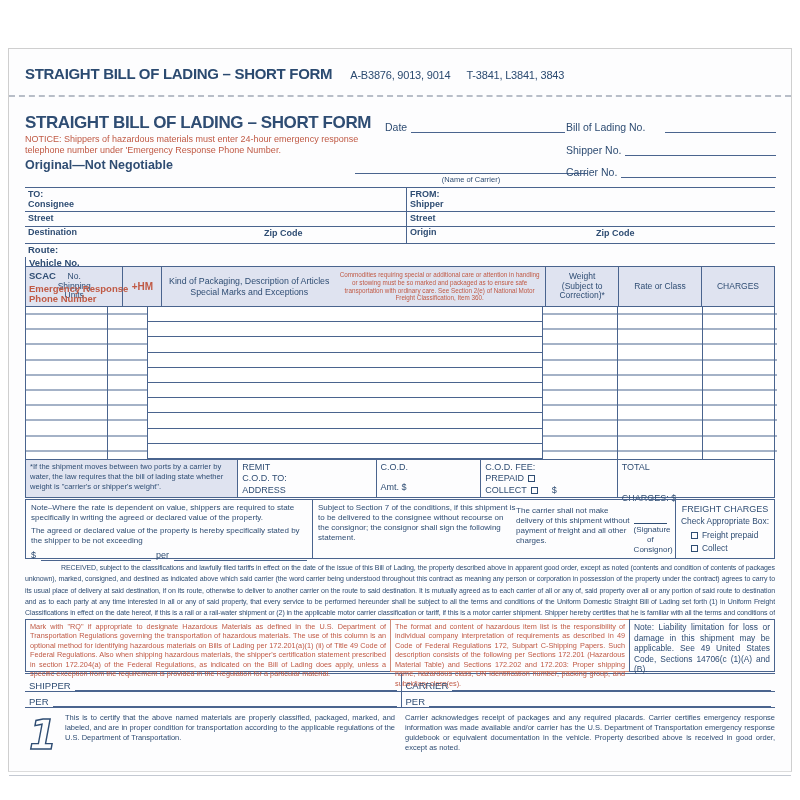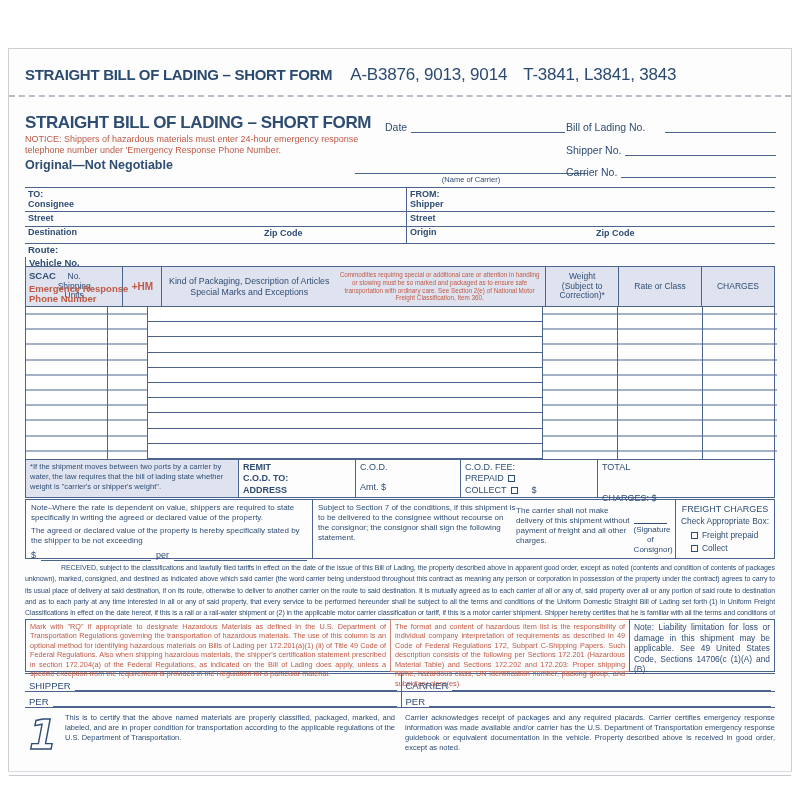--- a/index.html
+++ b/index.html
@@ -9,21 +9,21 @@
   *{margin:0;padding:0;box-sizing:border-box;}
   html,body{width:800px;height:800px;background:#ffffff;overflow:hidden;}
   body{font-family:"Liberation Sans",sans-serif;color:var(--navy);}
   .sheet{position:absolute;left:8px;top:48px;width:784px;height:724px;
          background:var(--paper);border:1px solid #cfcfcf;border-bottom-color:#dcdcdc;}
   .inner{margin:0 16px;position:relative;}
 
   
   .strip{display:flex;align-items:baseline;gap:18px;padding-top:16px;height:38px;}
   .strip-title{font-size:15px;font-weight:bold;letter-spacing:-0.3px;color:#2b4a70;}
-  .strip-nums{font-size:17px;letter-spacing:-0.2px;color:#2b4a70;display:flex;gap:16px;}
+  .strip-nums{font-size:11px;letter-spacing:-0.2px;color:#2b4a70;display:flex;gap:16px;}
   .perf{border-top:2px dashed var(--gray);margin:8px 0 0 0;}
 
   
   .hdr{position:relative;height:74px;margin-top:16px;}
   .hdr-title{position:absolute;left:0;top:0;font-size:17px;font-weight:bold;letter-spacing:-0.4px;}
   .hdr-notice{position:absolute;left:0;top:21px;width:335px;font-size:9px;line-height:1.2;color:var(--red);}
   .hdr-orig{position:absolute;left:0;top:45px;font-size:12.5px;font-weight:bold;}
   .carrier-line{position:absolute;left:330px;top:60px;width:232px;border-top:1px solid var(--rule);
                 text-align:center;font-size:7.5px;padding-top:1px;}
   .fieldrow{position:absolute;display:flex;align-items:flex-end;font-size:10.5px;}
@@ -60,21 +60,21 @@
   .vl{position:absolute;top:0;bottom:0;width:1px;background:var(--rule);}
   .lines{position:absolute;top:0;bottom:0;
          background:repeating-linear-gradient(to bottom,transparent 0px,transparent 14.2px,var(--rule) 14.2px,var(--rule) 15.2px);}
   .off{background-position-y:7.5px;}
 
   
   .remit{display:flex;border:1px solid var(--rule);border-top:none;height:38px;font-size:9px;}
   .rc{border-right:1px solid var(--rule);padding:2px 4px;line-height:1.25;}
   .rc:last-child{border-right:none;gap:20px;}
   .rc1{width:213px;background:var(--shade);font-size:7.6px;line-height:1.3;}
-  .rc2{width:117px;font-weight:bold;} .rc3{width:105px;display:flex;flex-direction:column;justify-content:space-between;padding-bottom:4px;}
+  .rc2{width:139px;} .rc3{width:105px;display:flex;flex-direction:column;justify-content:space-between;padding-bottom:4px;}
   .rc4{width:137px;} .rc5{width:157px;display:flex;flex-direction:column;justify-content:space-between;padding-bottom:4px;}
   .box{display:inline-block;width:7px;height:7px;border:1px solid var(--navy);vertical-align:-1px;margin-left:4px;}
   .dollar-gap{margin-left:14px;}
 
   
   .valrow{display:flex;height:60px;margin-top:1px;}
   .vbox{border:1px solid var(--rule);padding:3px 5px;font-size:8px;line-height:1.25;}
   .vb1{width:288px;}
   .vb2{width:364px;margin-left:-1px;display:flex;}
   .vb3{width:100px;margin-left:-1px;text-align:center;font-size:8.4px;}

